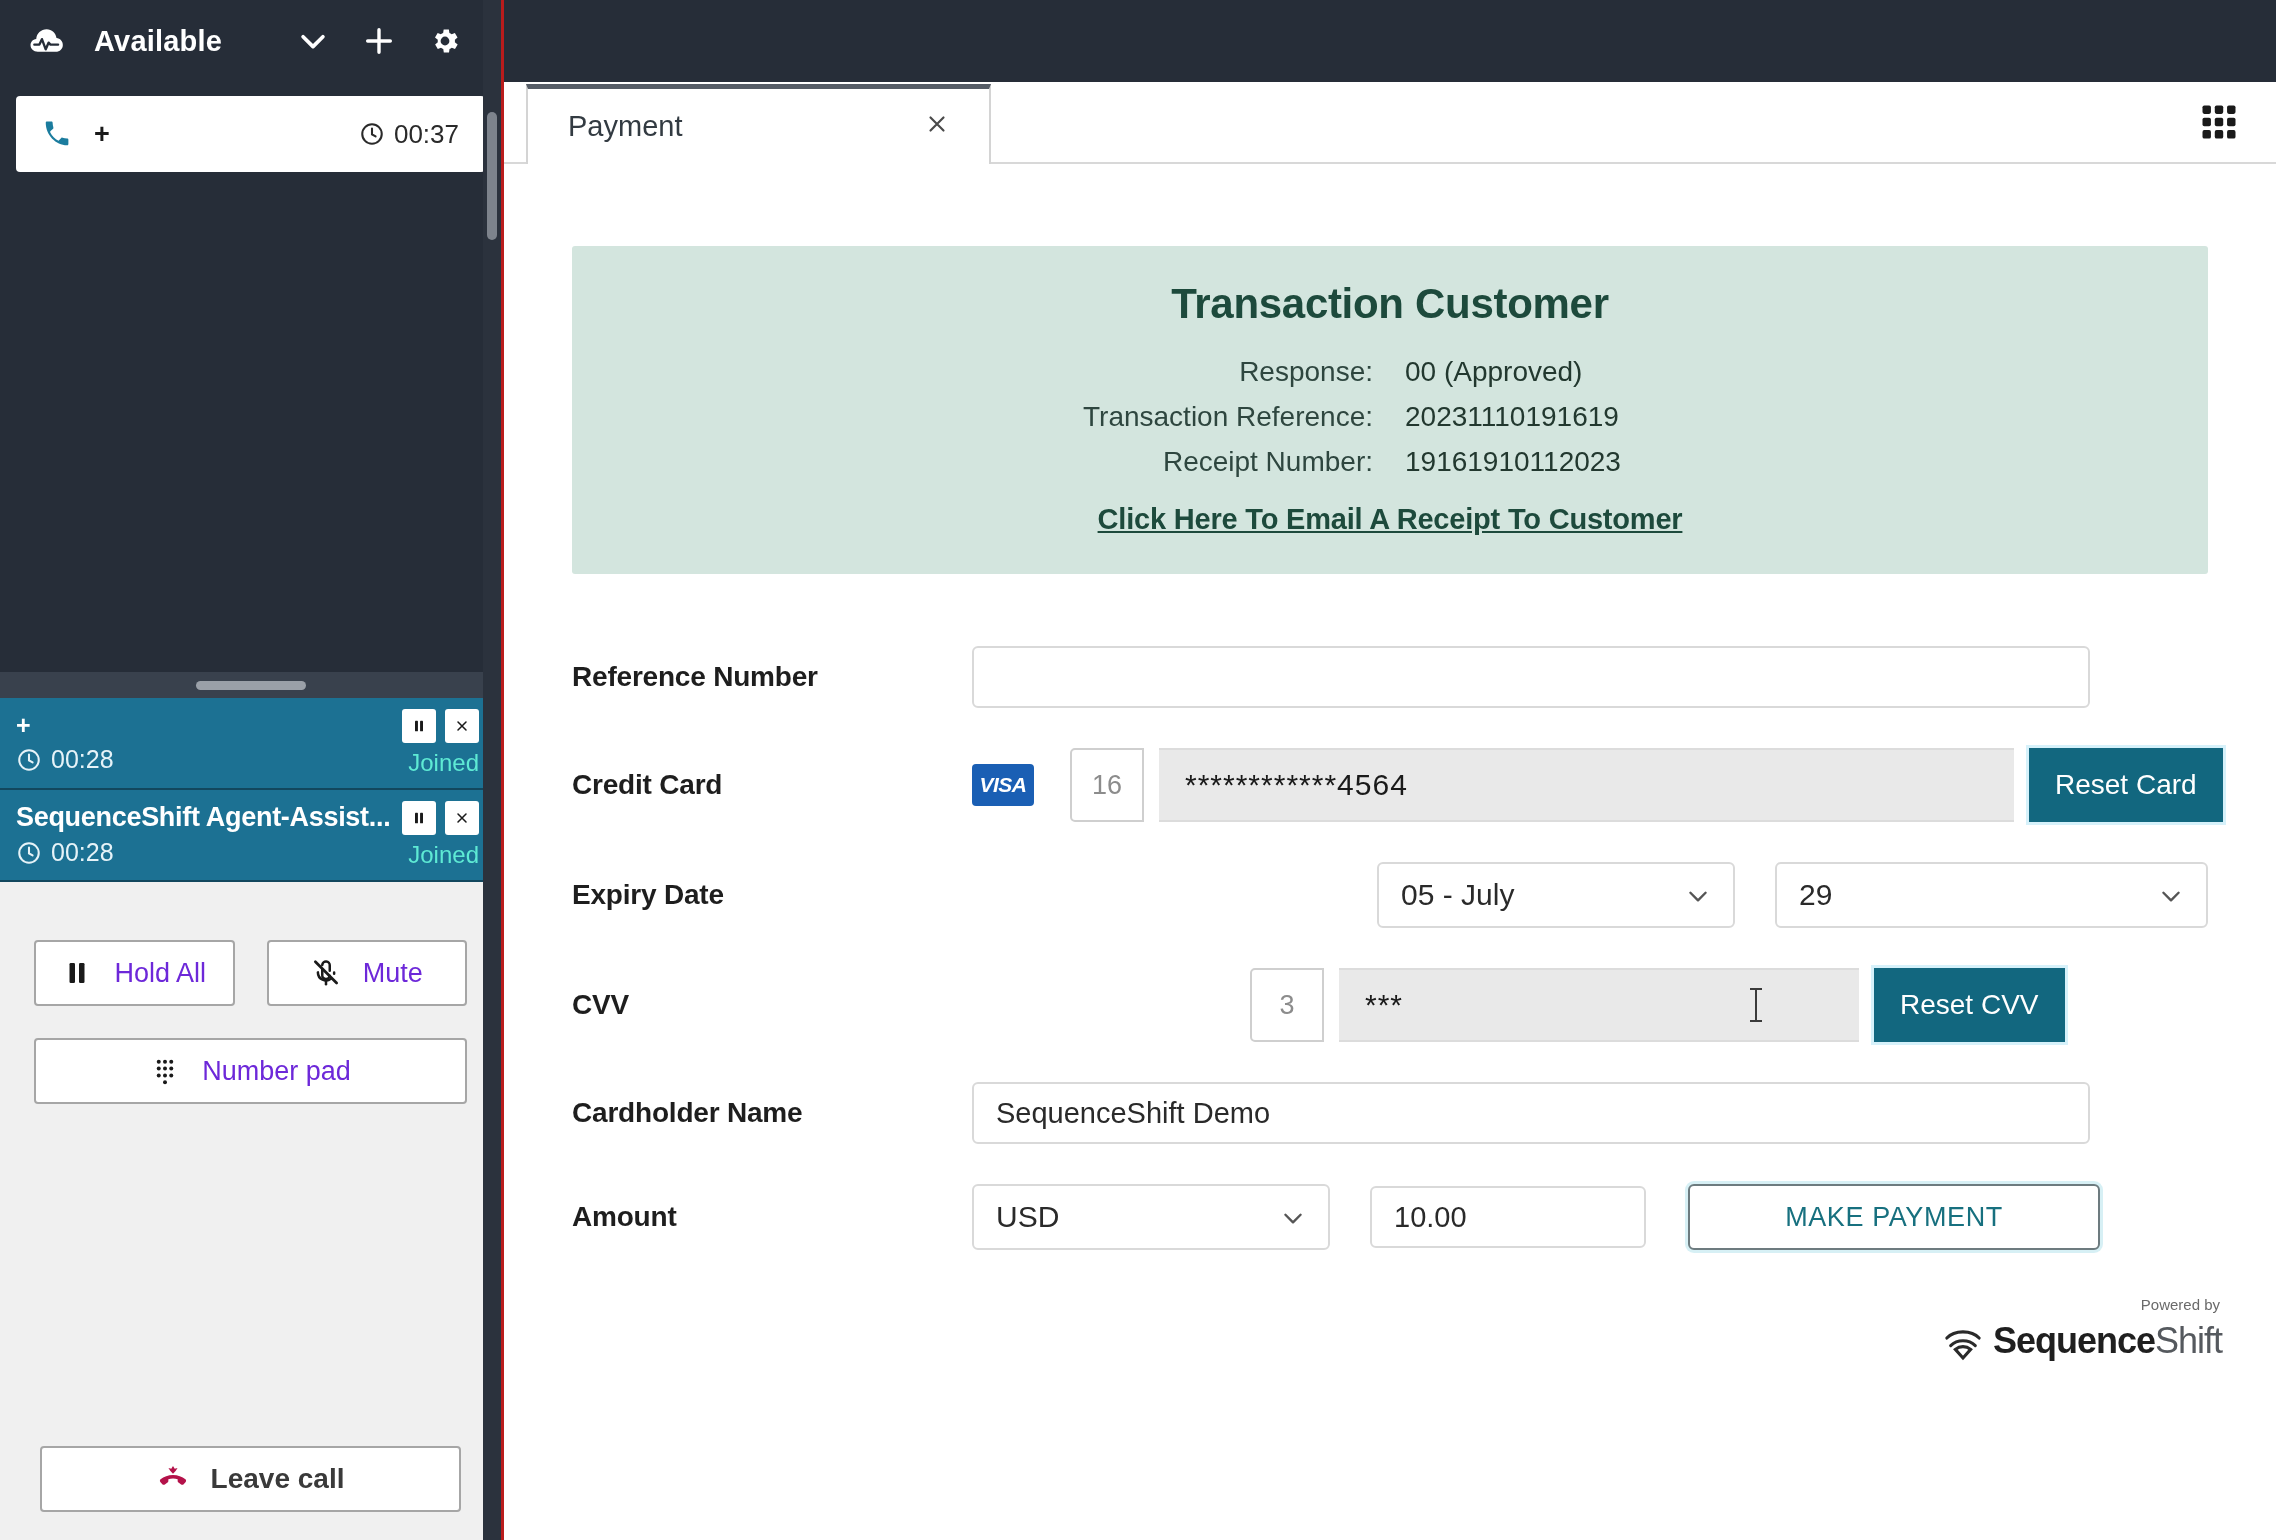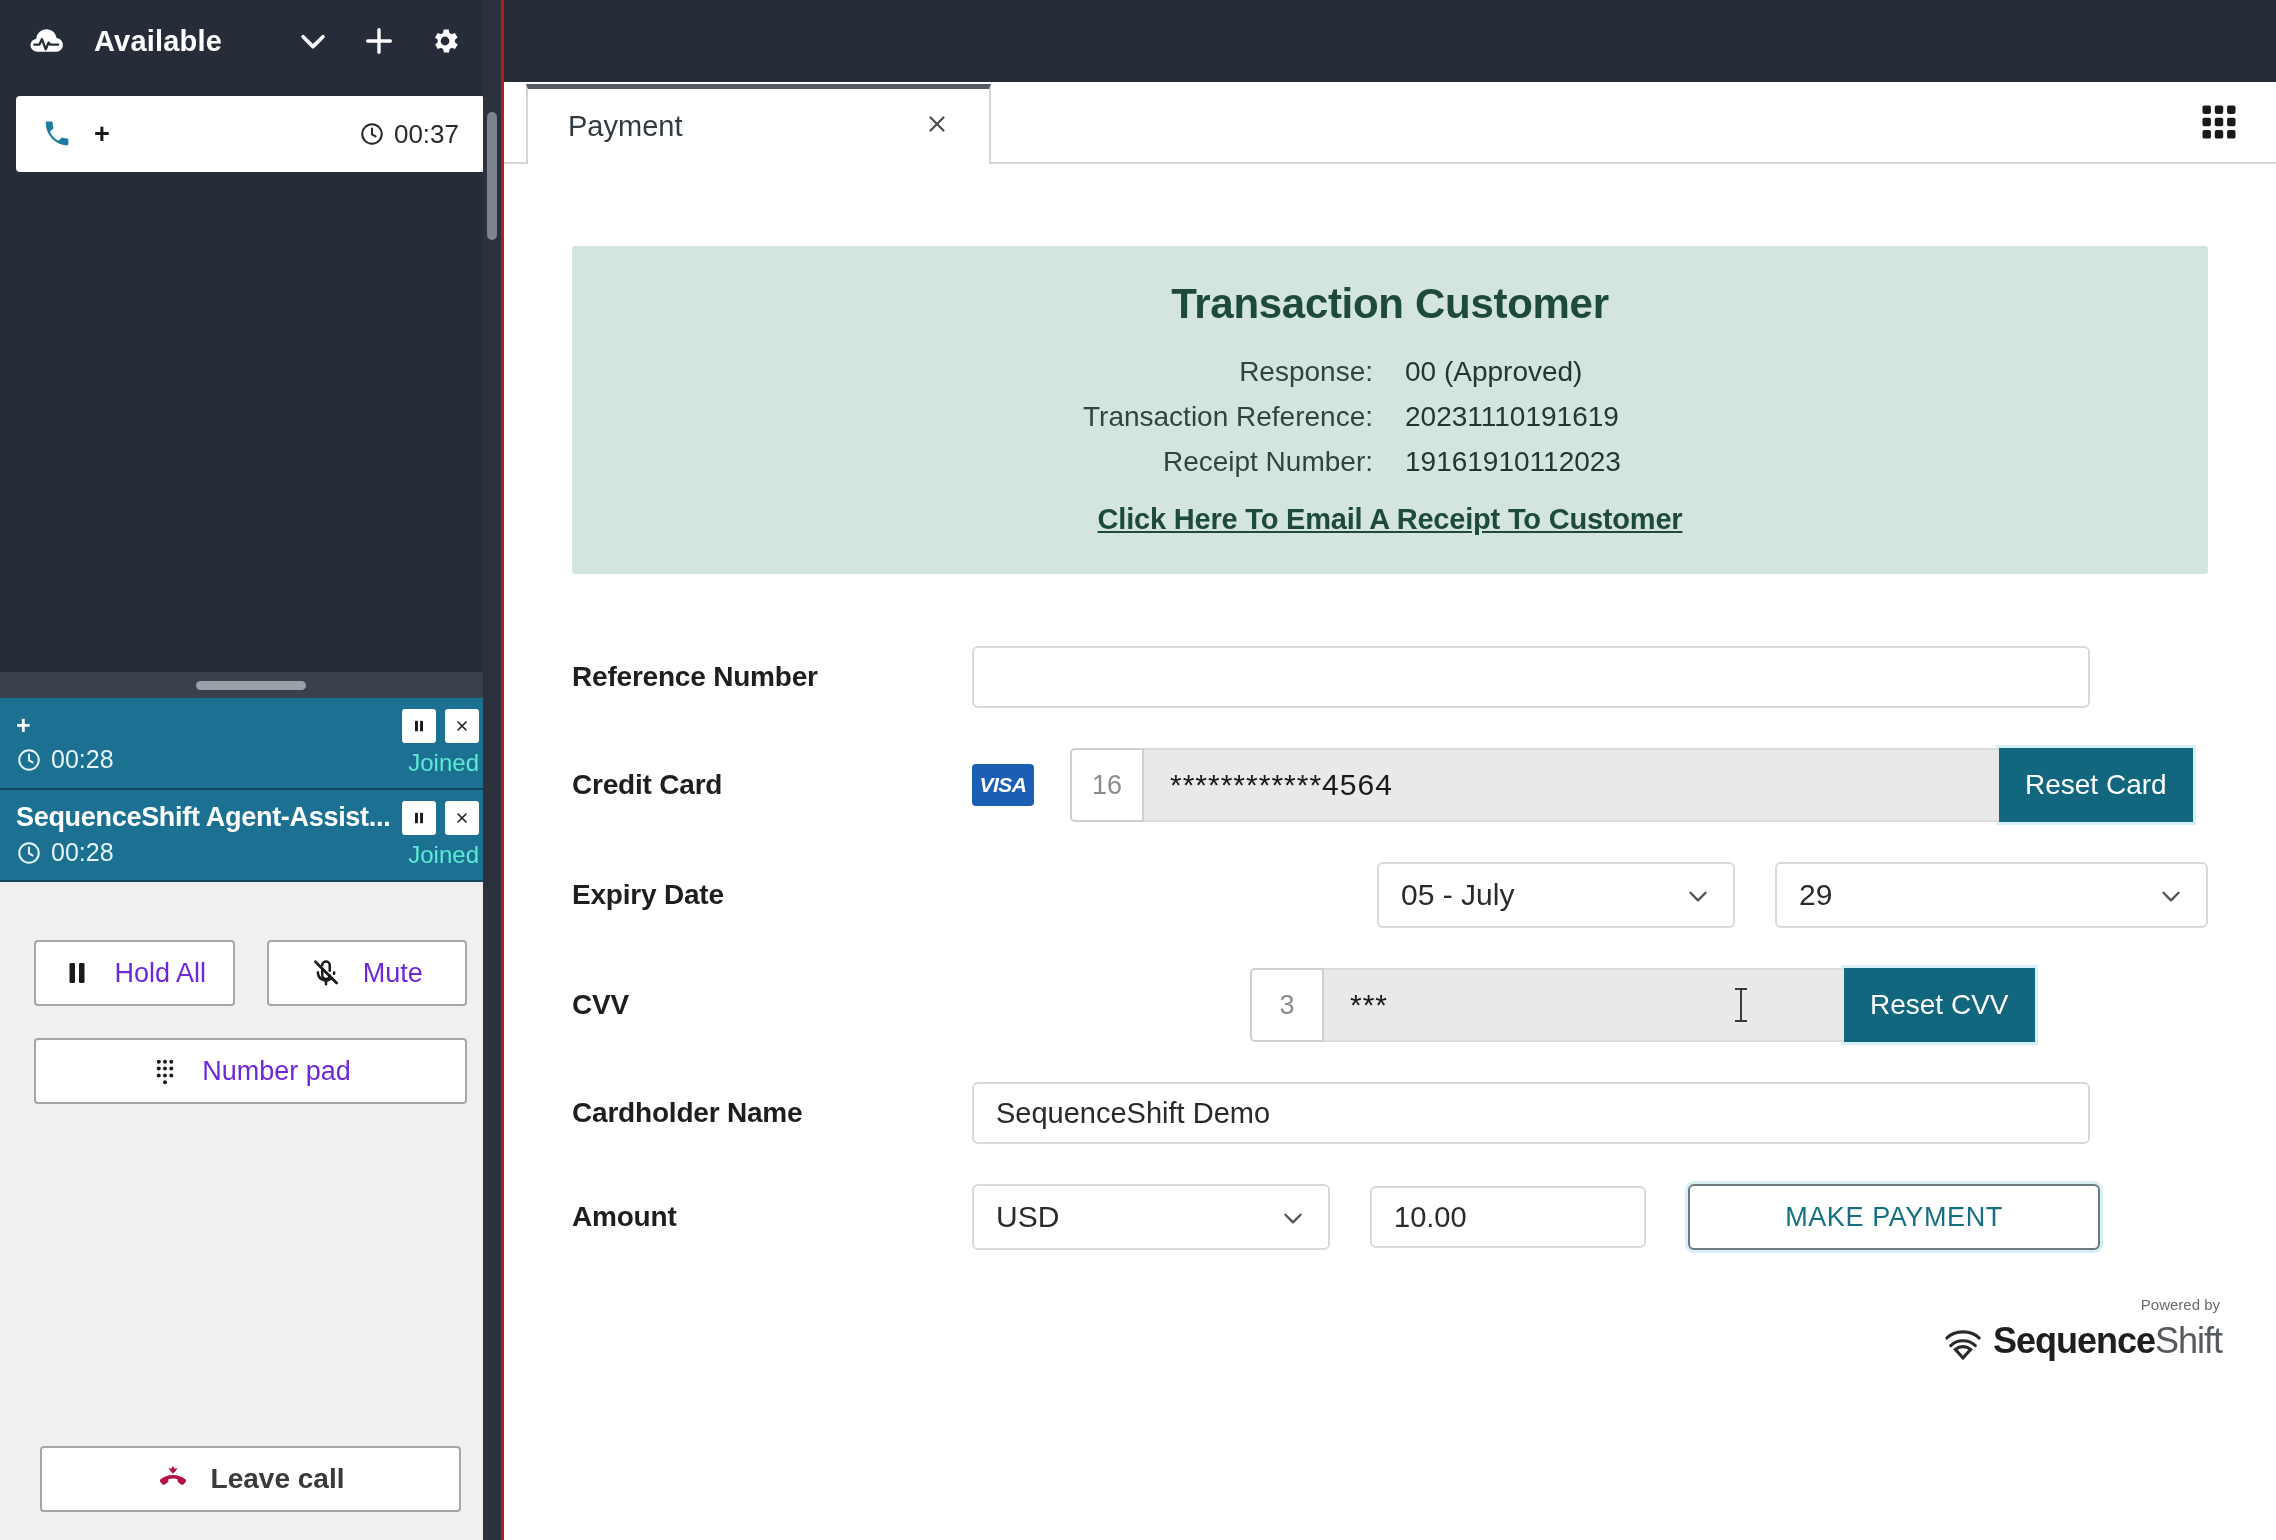--- a/index.html
+++ b/index.html
@@ -203,21 +203,21 @@
 
   
   .visa-badge {
     width: 62px; height: 42px; border-radius: 4px;
     background: #1a5fb4; color: #ffffff; font-size: 21px;
     font-weight: 800; font-style: italic;
     display: flex; align-items: center; justify-content: center;
     margin-right: 36px; flex: 0 0 auto; letter-spacing: -.5px;
   }
   .masked-group {
-    display: flex; align-items: stretch; height: 74px; flex: 0 0 auto;
+    display: flex; align-items: stretch; height: 74px; flex: 0 0 auto; gap: 15px;
   }
   .mg-count {
     width: 74px; background: #ffffff;
     border: 2px solid #cfcfcf; border-radius: 5px 0 0 5px;
     display: flex; align-items: center; justify-content: center;
     font-size: 27px; color: #8c8c8c;
   }
   .mg-value {
     background: #e9e9e9; border-top: 2px solid #dcdcdc;
     border-bottom: 2px solid #dcdcdc;

